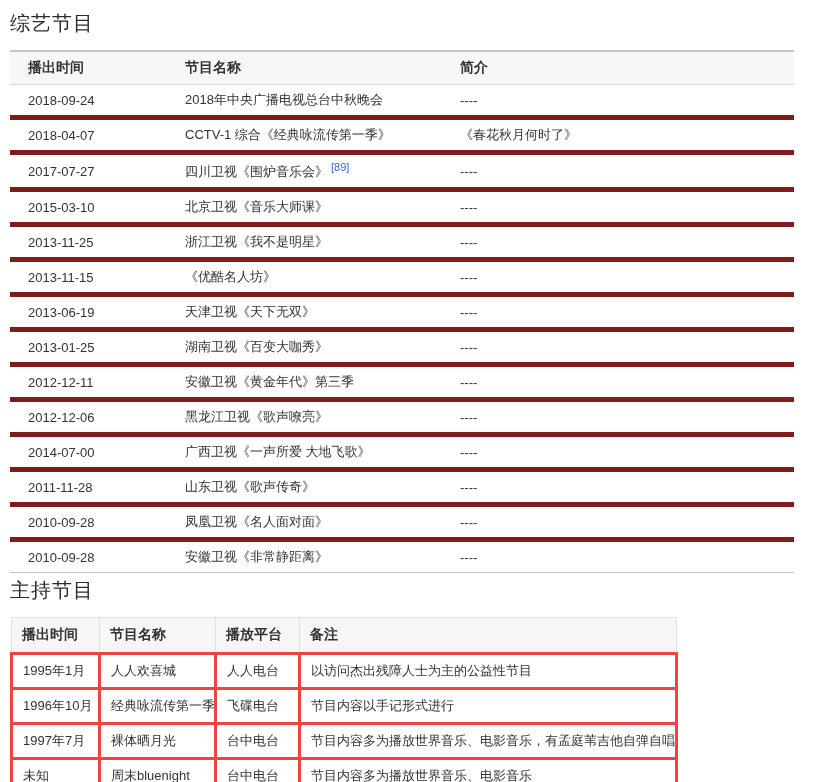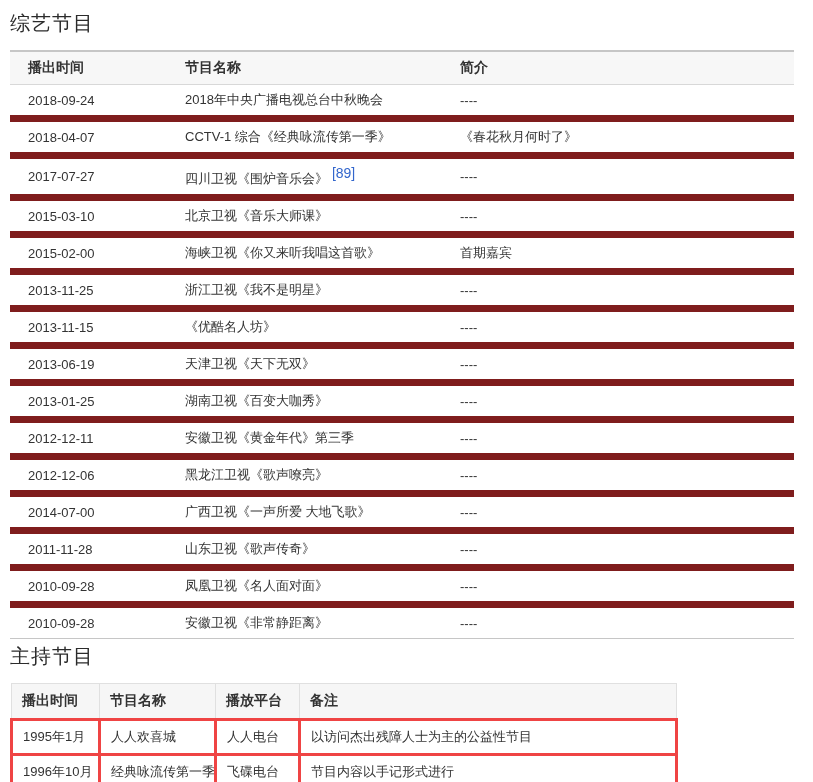--- a/index.html
+++ b/index.html
@@ -40,21 +40,21 @@
     font-size: 14px;
     font-weight: 700;
     color: #333;
     padding: 7px 0 7px 18px;
     border-bottom: 1px solid #d8d8d8;
   }
   table.plain td {
     font-size: 13px;
     color: #333;
     padding: 6px 0 6px 18px;
-    border-bottom: 7px solid #7f1d1d;
+    border-bottom: 5px solid #7f1d1d;
     white-space: nowrap;
     overflow: hidden;
   }
   table.plain tr:last-child td { border-bottom: none; }
 
   
   table.bordered {
     width: 668px;
     border-collapse: collapse;
     table-layout: fixed;
@@ -72,21 +72,21 @@
     border: 3px solid #ef4444;
     font-size: 13px;
     color: #333;
     padding: 7px 6px 7px 10px;
     white-space: nowrap;
     overflow: hidden;
   }
 
   sup.ref a {
     color: #3366cc;
-    font-size: 14px;
+    font-size: 11px;
     text-decoration: none;
   }
 </style>
 </head>
 <body>
 
 <div class="page">
 
   <section>
     <h2 class="section-title">综艺节目</h2>
@@ -116,25 +116,20 @@
           </tr>
           <tr>
             <td>2017-07-27</td>
             <td>四川卫视《围炉音乐会》<sup class="ref"><a href="#"> [89]</a></sup></td>
             <td>----</td>
           </tr>
           <tr>
             <td>2015-03-10</td>
             <td>北京卫视《音乐大师课》</td>
             <td>----</td>
-          </tr>
-          <tr>
-            <td>2015-02-00</td>
-            <td>海峡卫视《你又来听我唱这首歌》</td>
-            <td>首期嘉宾</td>
           </tr>
           <tr>
             <td>2013-11-25</td>
             <td>浙江卫视《我不是明星》</td>
             <td>----</td>
           </tr>
           <tr>
             <td>2013-11-15</td>
             <td>《优酷名人坊》</td>
             <td>----</td>

